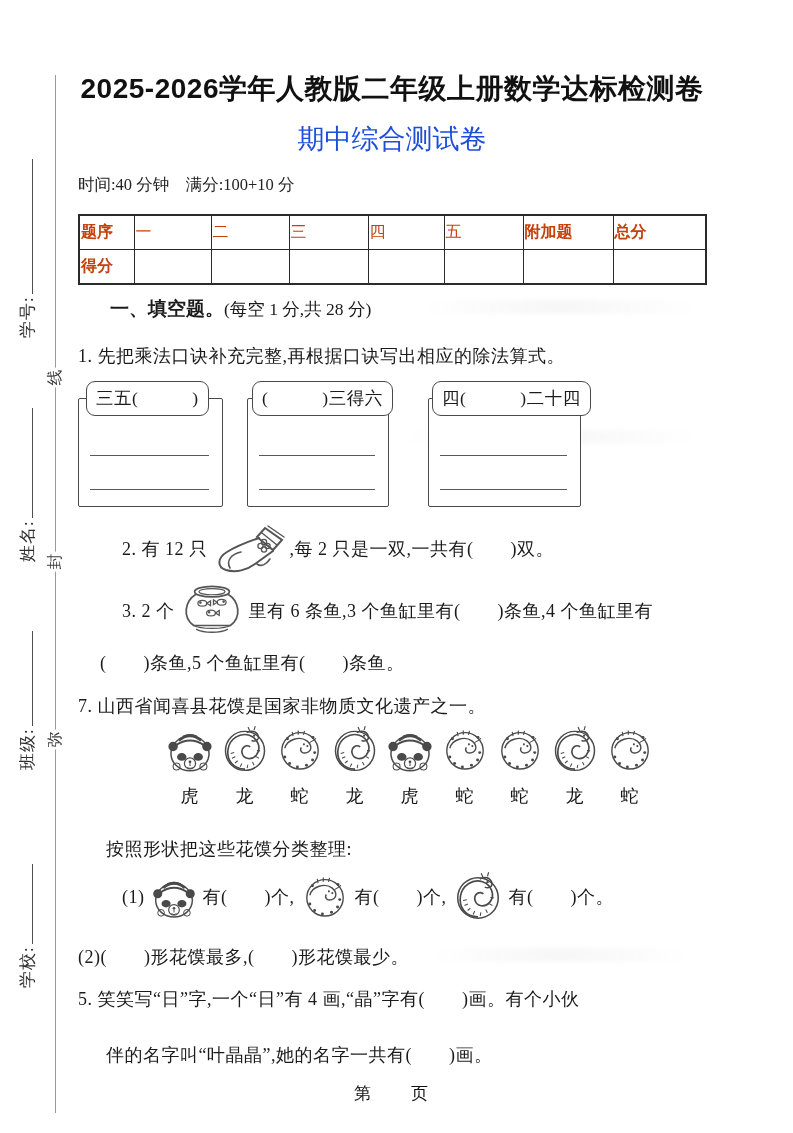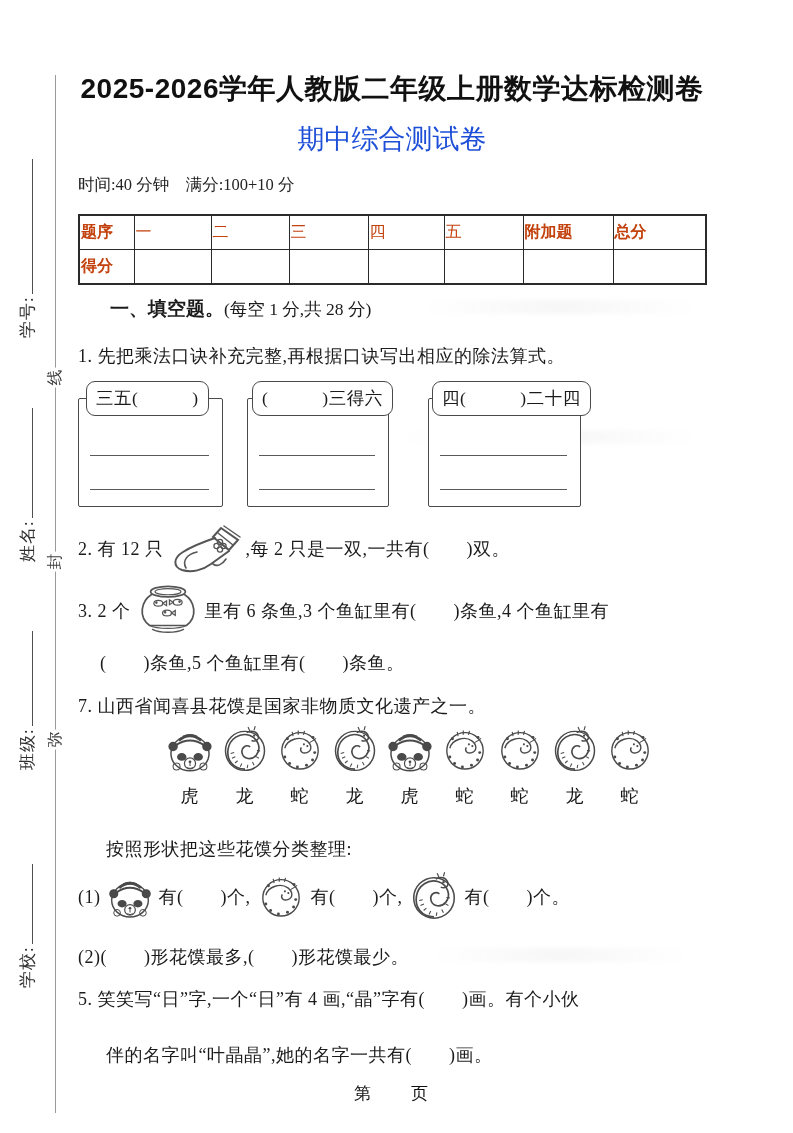--- a/index.html
+++ b/index.html
@@ -39,21 +39,21 @@
   .txt{font-size:18px;letter-spacing:.5px;line-height:1.45;color:#1b1b1b;}
   .q1text{top:343px;left:0;text-align:right;}
   
   .cards{top:381px;left:0;width:628px;height:130px;}
   .card{position:absolute;height:126px;}
   .card-tab{position:absolute;top:0;left:8px;z-index:2;background:#fff;border:1.5px solid #4a4a4a;
     border-radius:9px;padding:4px 9px 5px;font-size:17.5px;white-space:nowrap;letter-spacing:.5px;}
   .card-body{position:absolute;top:17px;left:0;right:0;bottom:0;border:1.5px solid #4a4a4a;border-radius:2px;background:#fff;}
   .card-line{position:absolute;left:11px;right:13px;border-bottom:1.6px solid #5a5a5a;}
   
-  .qrow{display:flex;align-items:center;}
+  .qrow{display:flex;align-items:center;margin-left:44px;}
   .q2row{top:524px;left:0;}
   .q3row1{top:582px;left:0;}
   .q3row2{top:650px;left:22px;}
   .q4text{top:693px;left:0;}
   .bunrow{top:724px;left:84px;display:flex;}
   .bunitem{width:55px;display:flex;flex-direction:column;align-items:center;}
   .bunitem .bunlabel{font-size:18px;margin-top:8px;color:#161616;}
   .classify{top:836px;left:28px;}
   .sub1row{top:870px;left:0;}
   .sub2{top:944px;left:0;}

